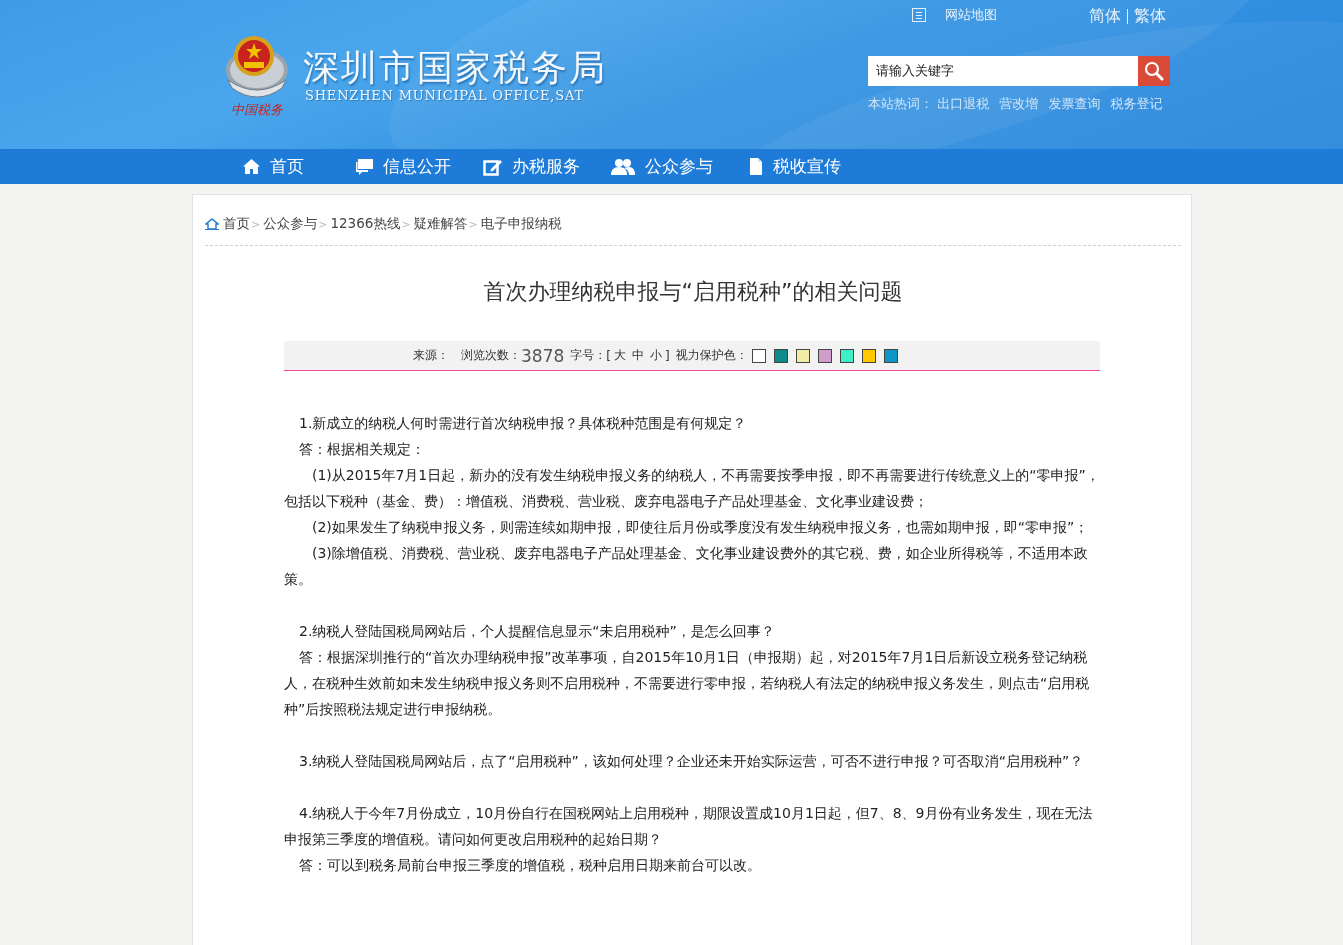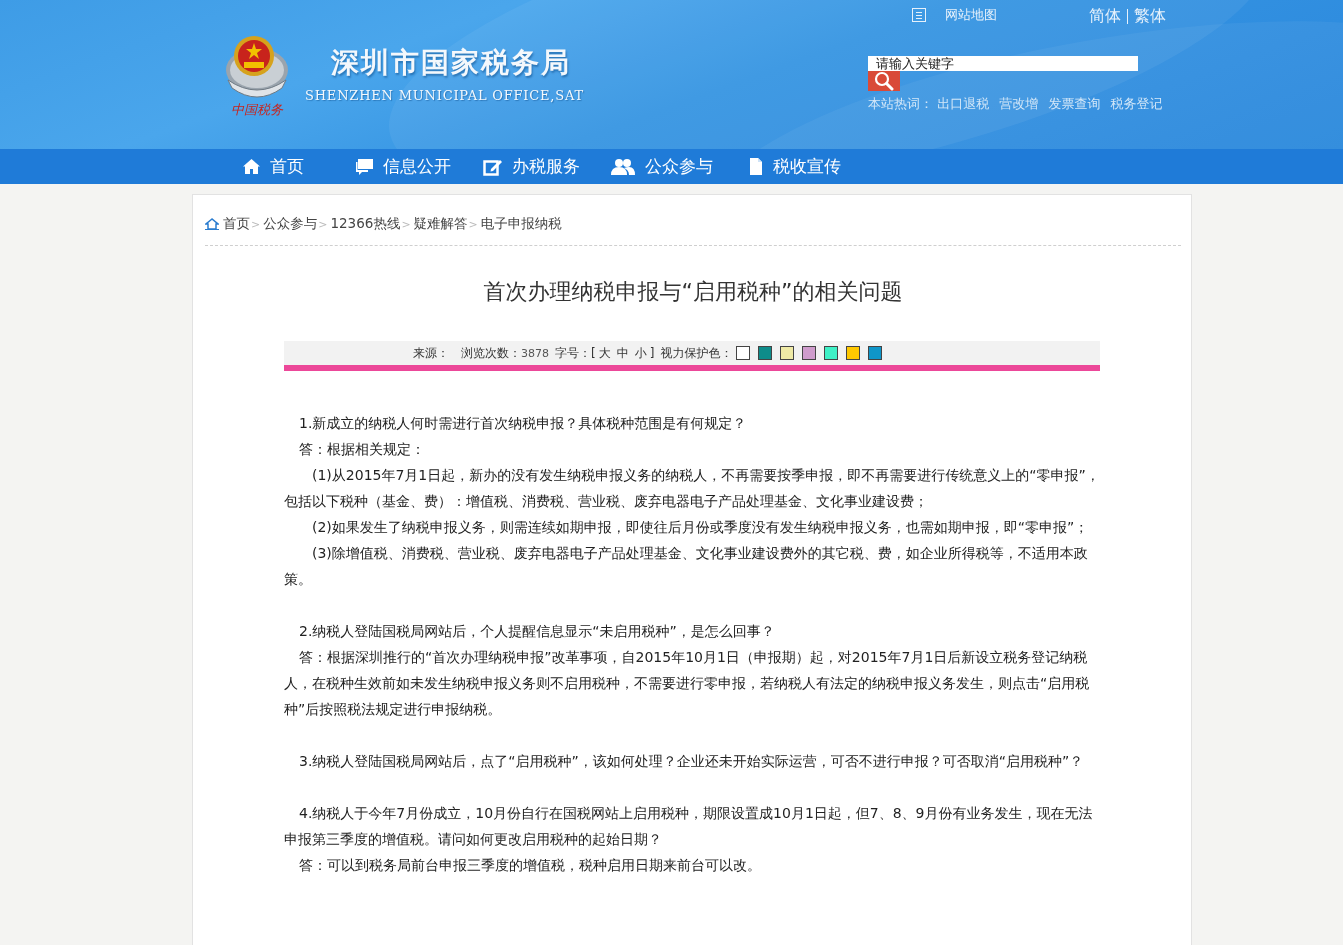--- a/index.html
+++ b/index.html
@@ -7,52 +7,52 @@
   body { font-family: "DejaVu Sans", "Liberation Sans", sans-serif; background: #f4f4f2; color: #333; position: relative; }
 
   .header { position: absolute; left: 0; top: 0; width: 1343px; height: 149px;
     background: linear-gradient(160deg, #3e9ce6 0%, #4aa6ec 30%, #3594e2 55%, #2f8ddf 80%, #2a88dc 100%); overflow: hidden; }
   .header .swoosh { position: absolute; left: 380px; top: -90px; width: 900px; height: 260px; border-radius: 50%;
     background: rgba(255,255,255,0.06); transform: rotate(-12deg); }
   .header .swoosh2 { position: absolute; left: 700px; top: 40px; width: 800px; height: 220px; border-radius: 50%;
     background: rgba(255,255,255,0.05); transform: rotate(-10deg); }
 
   .logo { position: absolute; left: 222px; top: 30px; width: 70px; height: 90px; }
-  .logo-title { position: absolute; left: 303px; top: 44px; font-size: 28px; font-weight: bold; color: #f4f8fc;
-    letter-spacing: 2px; text-shadow: 1px 2px 2px rgba(0,60,120,0.45); margin-left: 28px; }
+  .logo-title { position: absolute; left: 303px; top: 44px; font-size: 36px; font-weight: normal; color: #f4f8fc;
+    letter-spacing: 2px; text-shadow: 1px 2px 2px rgba(0,60,120,0.45); }
   .logo-sub { position: absolute; left: 305px; top: 88px; font-family: "DejaVu Serif", "Liberation Serif", serif;
     font-size: 13px; color: #f4f8fc; letter-spacing: 0.8px; text-shadow: 1px 1px 1px rgba(0,60,120,0.4); }
 
   .topbar { position: absolute; top: 6px; left: 912px; font-size: 13px; color: #e6f1fb; display: flex; align-items: center; }
   .sitemap-icon { width: 14px; height: 14px; border: 1px solid #e6f1fb; margin-right: 19px; position: relative; }
   .sitemap-icon i { position: absolute; left: 3px; width: 6px; height: 1px; background: #e6f1fb; }
   .lang { position: absolute; top: 6px; left: 1089px; font-size: 16px; color: #e6f1fb; display: flex; align-items: center; }
   .lang .sep { width: 1px; height: 15px; background: #e6f1fb; margin: 0 6px; }
 
-  .search { position: absolute; left: 868px; top: 56px; width: 302px; height: 18px; display: flex; flex-direction: column; }
+  .search { position: absolute; left: 868px; top: 56px; width: 302px; height: 18px; display: flex; }
   .search input { width: 270px; height: 30px; border: none; outline: none; padding-left: 8px; font-size: 13px; color: #222;
     font-family: "DejaVu Sans", sans-serif; background: #fff; }
   .search .btn { width: 32px; height: 30px; background: #d94a38; display: flex; align-items: center; justify-content: center; cursor: pointer; }
   .hot { position: absolute; left: 868px; top: 95px; font-size: 13px; color: #d3e7f8; white-space: nowrap; }
   .hot span { margin-right: 6px; }
 
   .nav { position: absolute; left: 0; top: 149px; width: 1343px; height: 35px; background: #1f7bd8; }
   .nav .item { position: absolute; top: 0; height: 35px; display: flex; align-items: center; color: #fff; font-size: 17px; cursor: pointer; }
   .nav .item svg { margin-right: 9px; }
 
   .content { position: absolute; left: 192px; top: 194px; width: 1000px; height: 760px; background: #fff; border: 1px solid #e2e2e2; }
   .crumb { position: absolute; left: 12px; top: 20px; font-size: 13.5px; color: #444; display: flex; align-items: center; }
   .crumb .arr { color: #bbb; font-size: 11px; margin: 0 3px 0 1px; }
   .crumb-line { position: absolute; left: 12px; top: 50px; width: 976px; border-top: 1px dashed #cfcfcf; }
 
   .title { position: absolute; left: 0; width: 1000px; top: 82px; text-align: center; font-size: 22px; color: #333; }
   .infobar { position: absolute; left: 91px; top: 146px; width: 816px; height: 30px; background: #f2f2f2;
-    border-bottom: 6px solid #ec4899; font-size: 12px; color: #333; display: flex; align-items: center; padding-left: 129px; }
+    border-bottom: 1px solid #ec4899; font-size: 12px; color: #333; display: flex; align-items: center; padding-left: 129px; }
   .infobar .gap { margin-right: 12px; }
-  .infobar .count { font-size: 11px; color: #555; margin-right: 6px; }
+  .infobar .count { font-size: 17px; color: #555; margin-right: 6px; }
   .infobar .fs { margin: 0 3px; cursor: pointer; }
   .swatch { width: 14px; height: 14px; border: 1px solid #444; margin-right: 8px; cursor: pointer; }
 
   .article { position: absolute; left: 91px; top: 215px; width: 816px; font-size: 14px; line-height: 26px; color: #222; }
   .article p { min-height: 26px; }
   .article .ind { text-indent: 15px; }
   .article .ind2 { text-indent: 28px; }
 </style>
 </head>
 <body>

